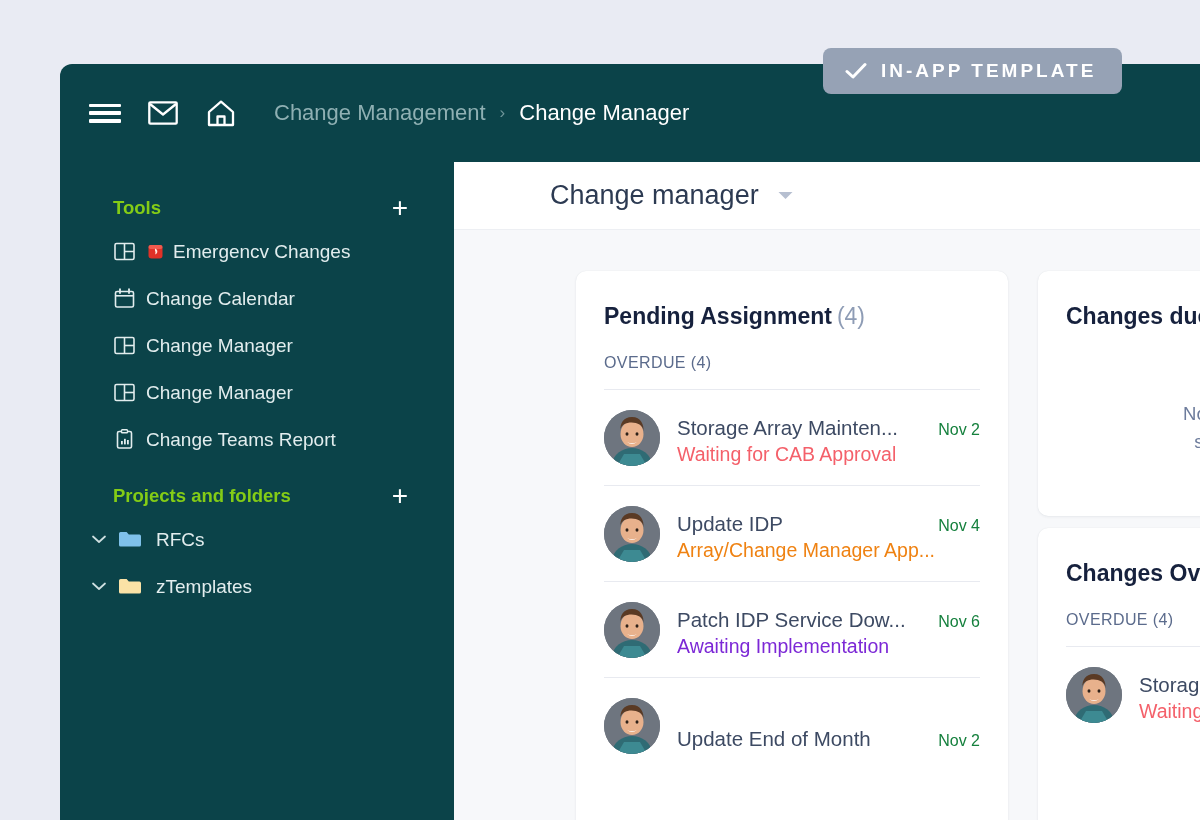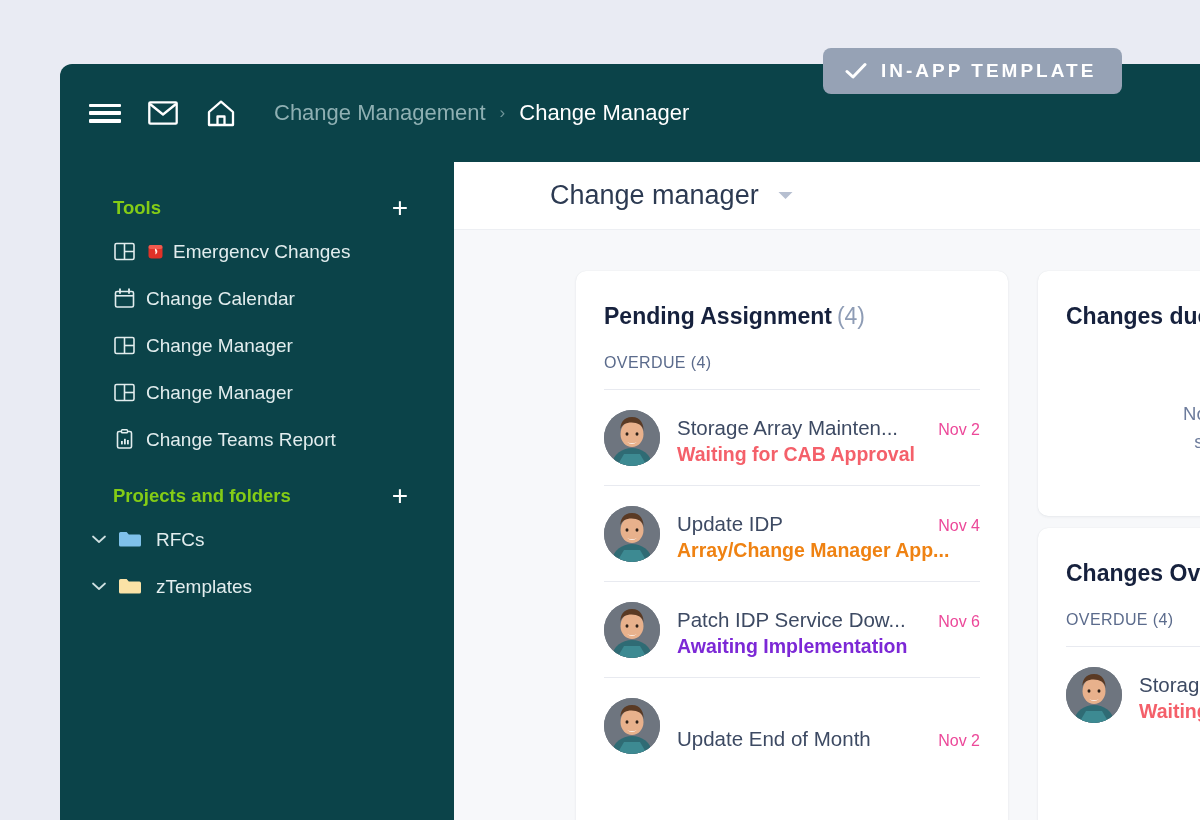--- a/index.html
+++ b/index.html
@@ -315,28 +315,28 @@
   }
   .task-name {
     font-size: 20.5px;
     color: #3d4a63;
     white-space: nowrap;
     overflow: hidden;
     text-overflow: ellipsis;
   }
   .task-date {
     font-size: 16px;
-    color: #ec4899;
+    color: #15803d;
     white-space: nowrap;
     flex: 0 0 auto;
   }
   .task-status {
     margin-top: 3px;
     font-size: 19.5px;
-    font-weight: bold;
+    font-weight: normal;
     white-space: nowrap;
     overflow: hidden;
     text-overflow: ellipsis;
   }
   .st-red    { color: #f4606a; }
   .st-orange { color: #ef8212; }
   .st-purple { color: #7c28d6; }
 
   
   .empty-state {

